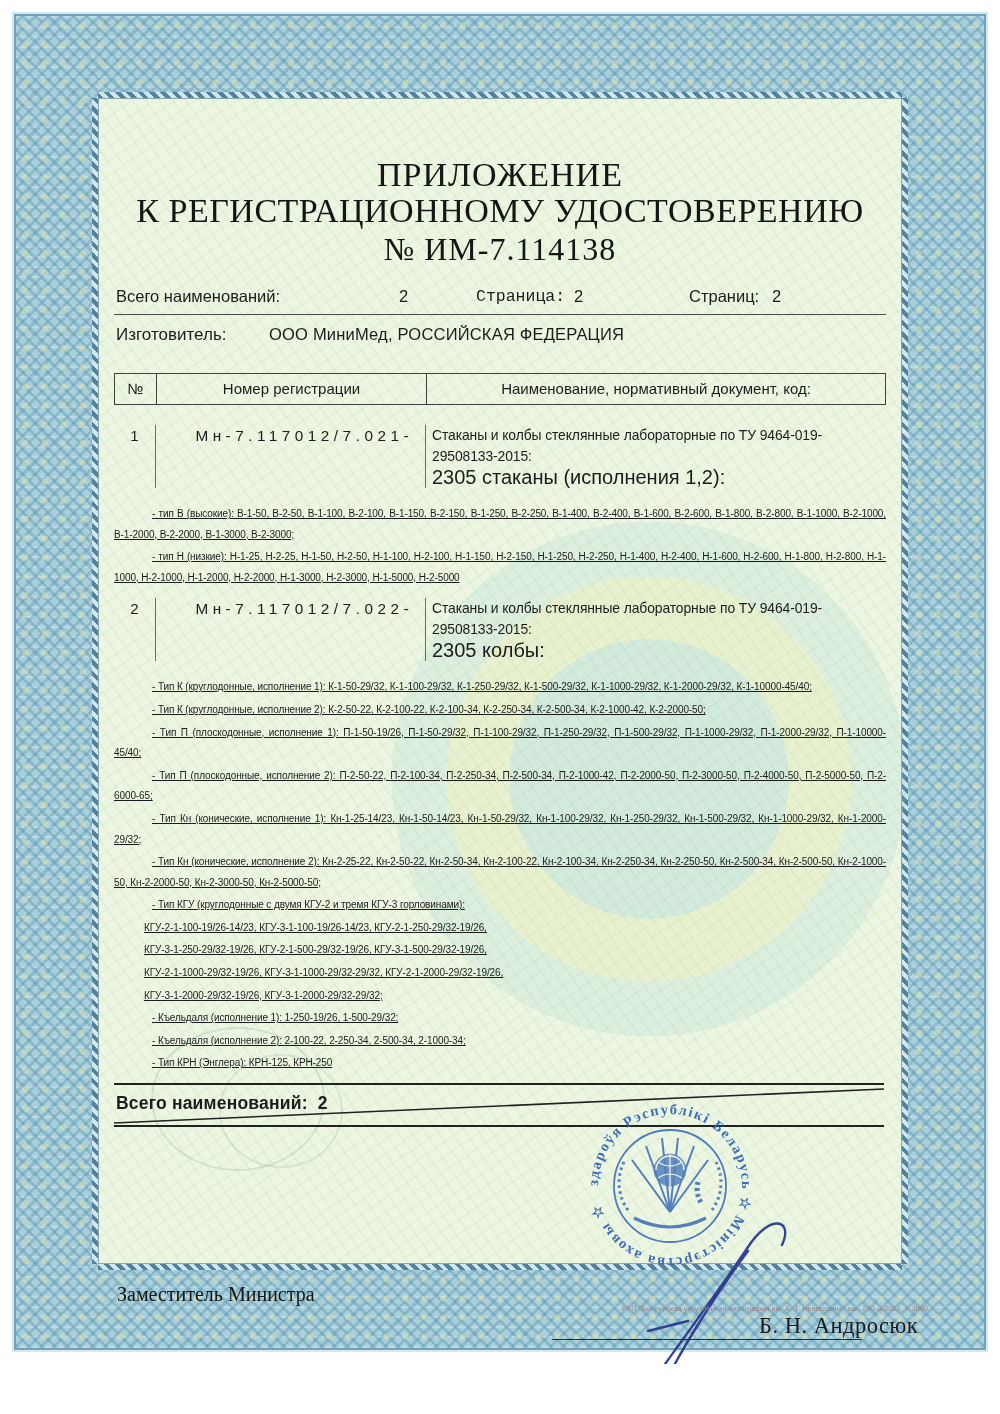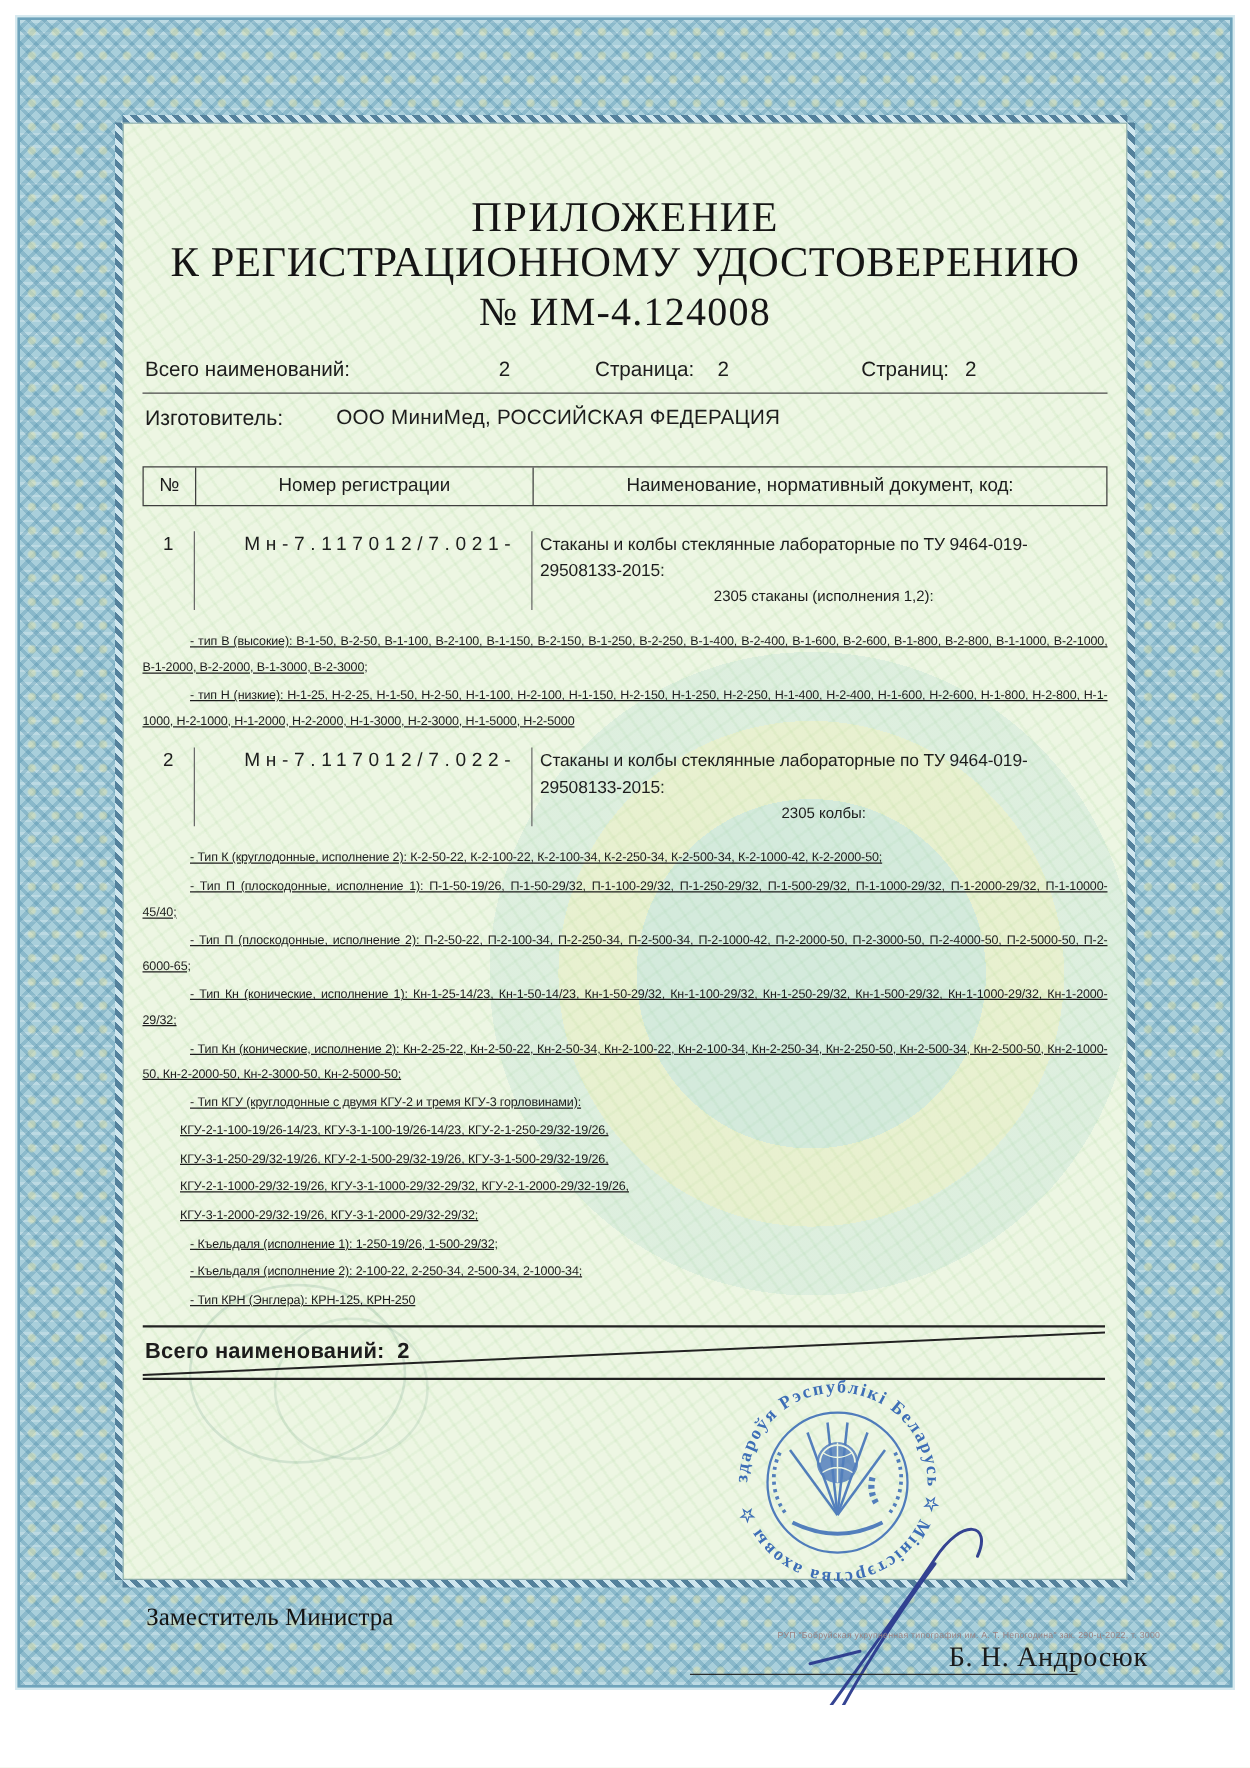--- a/index.html
+++ b/index.html
@@ -38,39 +38,39 @@
 
   
   .content{position:absolute;left:15px;right:15px;top:0;}
   .title{margin-top:58px;text-align:center;font-family:"Liberation Serif",serif;color:#151515;line-height:1.06;}
   .title .t1{font-size:34px;letter-spacing:1px;}
   .title .t2{font-size:34px;letter-spacing:.5px;}
   .title .t3{font-size:32px;letter-spacing:1px;margin-top:4px;}
 
   .meta{position:relative;height:22px;margin-top:20px;font-size:16.5px;}
   .meta span{position:absolute;white-space:nowrap;}
-  .m-l1{left:2px;} .m-v1{left:285px;} .m-l2{left:362px;} .m-v2{left:460px;}
+  .m-l1{left:2px;} .m-v1{left:285px;} .m-l2{left:362px;font-family:Liberation Mono, monospace;} .m-v2{left:460px;}
   .m-l3{left:575px;} .m-v3{left:658px;}
   .meta-rule{margin-top:5px;border-top:1.2px solid #4a4a4a;}
 
   .manu{position:relative;height:24px;margin-top:10px;font-size:17px;}
   .manu .label{position:absolute;left:2px;}
   .manu .value{position:absolute;left:155px;font-weight:normal;font-size:16.5px;letter-spacing:.2px;}
 
   .thead{display:grid;grid-template-columns:42px 270px 1fr;margin-top:24px;height:30px;
     border:1px solid #3f3f3f;font-size:15px;align-items:center;text-align:center;}
   .thead>div{height:100%;display:flex;align-items:center;justify-content:center;}
   .thead .c1,.thead .c2{border-right:1px solid #3f3f3f;}
 
   .item-head{display:grid;grid-template-columns:42px 270px 1fr;margin-top:20px;font-size:15px;line-height:21px;}
   .item-head .no{text-align:center;border-right:1px solid #6a6a6a;}
   .item-head .reg{text-align:right;letter-spacing:4.5px;font-size:15.3px;padding-right:12px;border-right:1px solid #6a6a6a;}
   .item-head .nm{padding-left:6px;}
   .item-head .nm .l1{font-size:13.9px;letter-spacing:-.1px;}
-  .item-head .nm .l2{font-size:12px;text-align:center;}
+  .item-head .nm .l2{font-size:20px;text-align:left;}
 
   .details{margin-top:16px;font-size:10px;line-height:20.6px;letter-spacing:-.1px;text-decoration:underline;}
   .details p{margin:0 0 2px 0;}
   .details .para{text-align:justify;text-indent:38px;}
   .details .codeline{padding-left:30px;}
 
   
   .zblock{position:relative;height:48px;margin-top:7px;}
   .zblock svg{position:absolute;left:0;top:0;}
   .zblock .txt{position:absolute;left:2px;top:12px;font-size:17.5px;font-weight:bold;letter-spacing:.2px;}
@@ -99,21 +99,21 @@
     <div class="teeth r"></div>
     <div class="wm1"></div>
     <div class="wm2"></div>
     <div class="wm3"></div>
 
     <div class="content">
 
       <div class="title">
         <div class="t1">ПРИЛОЖЕНИЕ</div>
         <div class="t2">К РЕГИСТРАЦИОННОМУ УДОСТОВЕРЕНИЮ</div>
-        <div class="t3">№  ИМ-4.124008</div>
+        <div class="t3">№  ИМ-7.114138</div>
       </div>
 
       <div class="meta">
         <span class="m-l1">Всего наименований:</span>
         <span class="m-v1">2</span>
         <span class="m-l2">Страница:</span>
         <span class="m-v2">2</span>
         <span class="m-l3">Страниц:</span>
         <span class="m-v3">2</span>
       </div>
@@ -145,20 +145,21 @@
 
       <div class="item-head" style="margin-top:10px;">
         <div class="no">2</div>
         <div class="reg">Мн-7.117012/7.022-</div>
         <div class="nm">
           <div class="l1">Стаканы и колбы стеклянные лабораторные по ТУ 9464-019-29508133-2015:</div>
           <div class="l2">2305 колбы:</div>
         </div>
       </div>
       <div class="details">
+        <p class="para">- Тип К (круглодонные, исполнение 1): К-1-50-29/32, К-1-100-29/32, К-1-250-29/32, К-1-500-29/32, К-1-1000-29/32, К-1-2000-29/32, К-1-10000-45/40;</p>
         <p class="para">- Тип К (круглодонные, исполнение 2): К-2-50-22, К-2-100-22, К-2-100-34, К-2-250-34, К-2-500-34, К-2-1000-42, К-2-2000-50;</p>
         <p class="para">- Тип П (плоскодонные, исполнение 1): П-1-50-19/26, П-1-50-29/32, П-1-100-29/32, П-1-250-29/32, П-1-500-29/32, П-1-1000-29/32, П-1-2000-29/32, П-1-10000-45/40;</p>
         <p class="para">- Тип П (плоскодонные, исполнение 2): П-2-50-22, П-2-100-34, П-2-250-34, П-2-500-34, П-2-1000-42, П-2-2000-50, П-2-3000-50, П-2-4000-50, П-2-5000-50, П-2-6000-65;</p>
         <p class="para">- Тип Кн (конические, исполнение 1): Кн-1-25-14/23, Кн-1-50-14/23, Кн-1-50-29/32, Кн-1-100-29/32, Кн-1-250-29/32, Кн-1-500-29/32, Кн-1-1000-29/32, Кн-1-2000-29/32;</p>
         <p class="para">- Тип Кн (конические, исполнение 2): Кн-2-25-22, Кн-2-50-22, Кн-2-50-34, Кн-2-100-22, Кн-2-100-34, Кн-2-250-34, Кн-2-250-50, Кн-2-500-34, Кн-2-500-50, Кн-2-1000-50, Кн-2-2000-50, Кн-2-3000-50, Кн-2-5000-50;</p>
         <p class="para">- Тип КГУ (круглодонные с двумя КГУ-2 и тремя КГУ-3 горловинами):</p>
         <p class="codeline">КГУ-2-1-100-19/26-14/23, КГУ-3-1-100-19/26-14/23, КГУ-2-1-250-29/32-19/26,</p>
         <p class="codeline">КГУ-3-1-250-29/32-19/26, КГУ-2-1-500-29/32-19/26, КГУ-3-1-500-29/32-19/26,</p>
         <p class="codeline">КГУ-2-1-1000-29/32-19/26, КГУ-3-1-1000-29/32-29/32, КГУ-2-1-2000-29/32-19/26,</p>
         <p class="codeline">КГУ-3-1-2000-29/32-19/26, КГУ-3-1-2000-29/32-29/32;</p>

